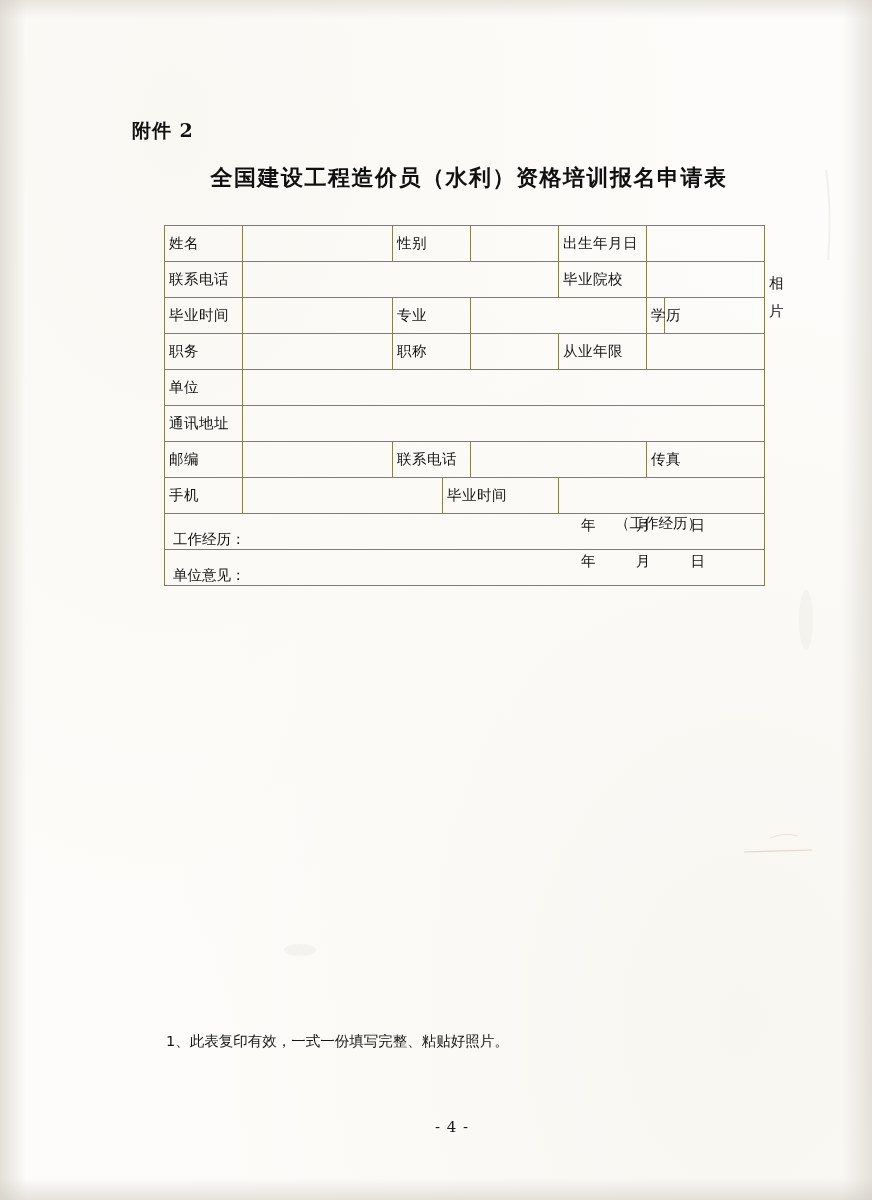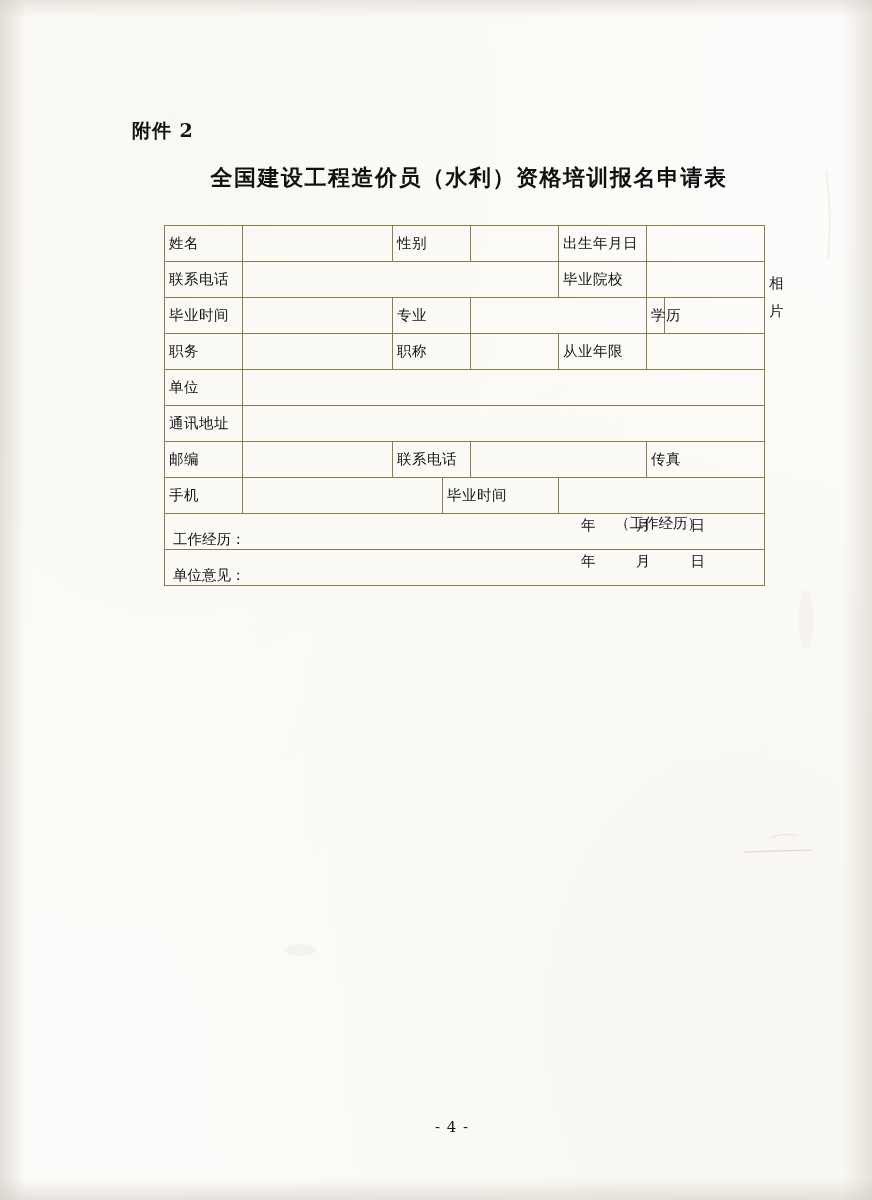--- a/index.html
+++ b/index.html
@@ -303,17 +303,18 @@
                 &nbsp;&nbsp;&nbsp;&nbsp;&nbsp;
                 <span>日</span>
               </span>
             </td>
           </tr>
         </tbody>
       </table>
     </div>
 
     <div class="notes">
+      <div>1、此表复印有效，一式一份填写完整、粘贴好照片。</div>
     </div>
 
     <div class="page-number">- 4 -</div>
   </div>
 </div>
 
 </body></html>

